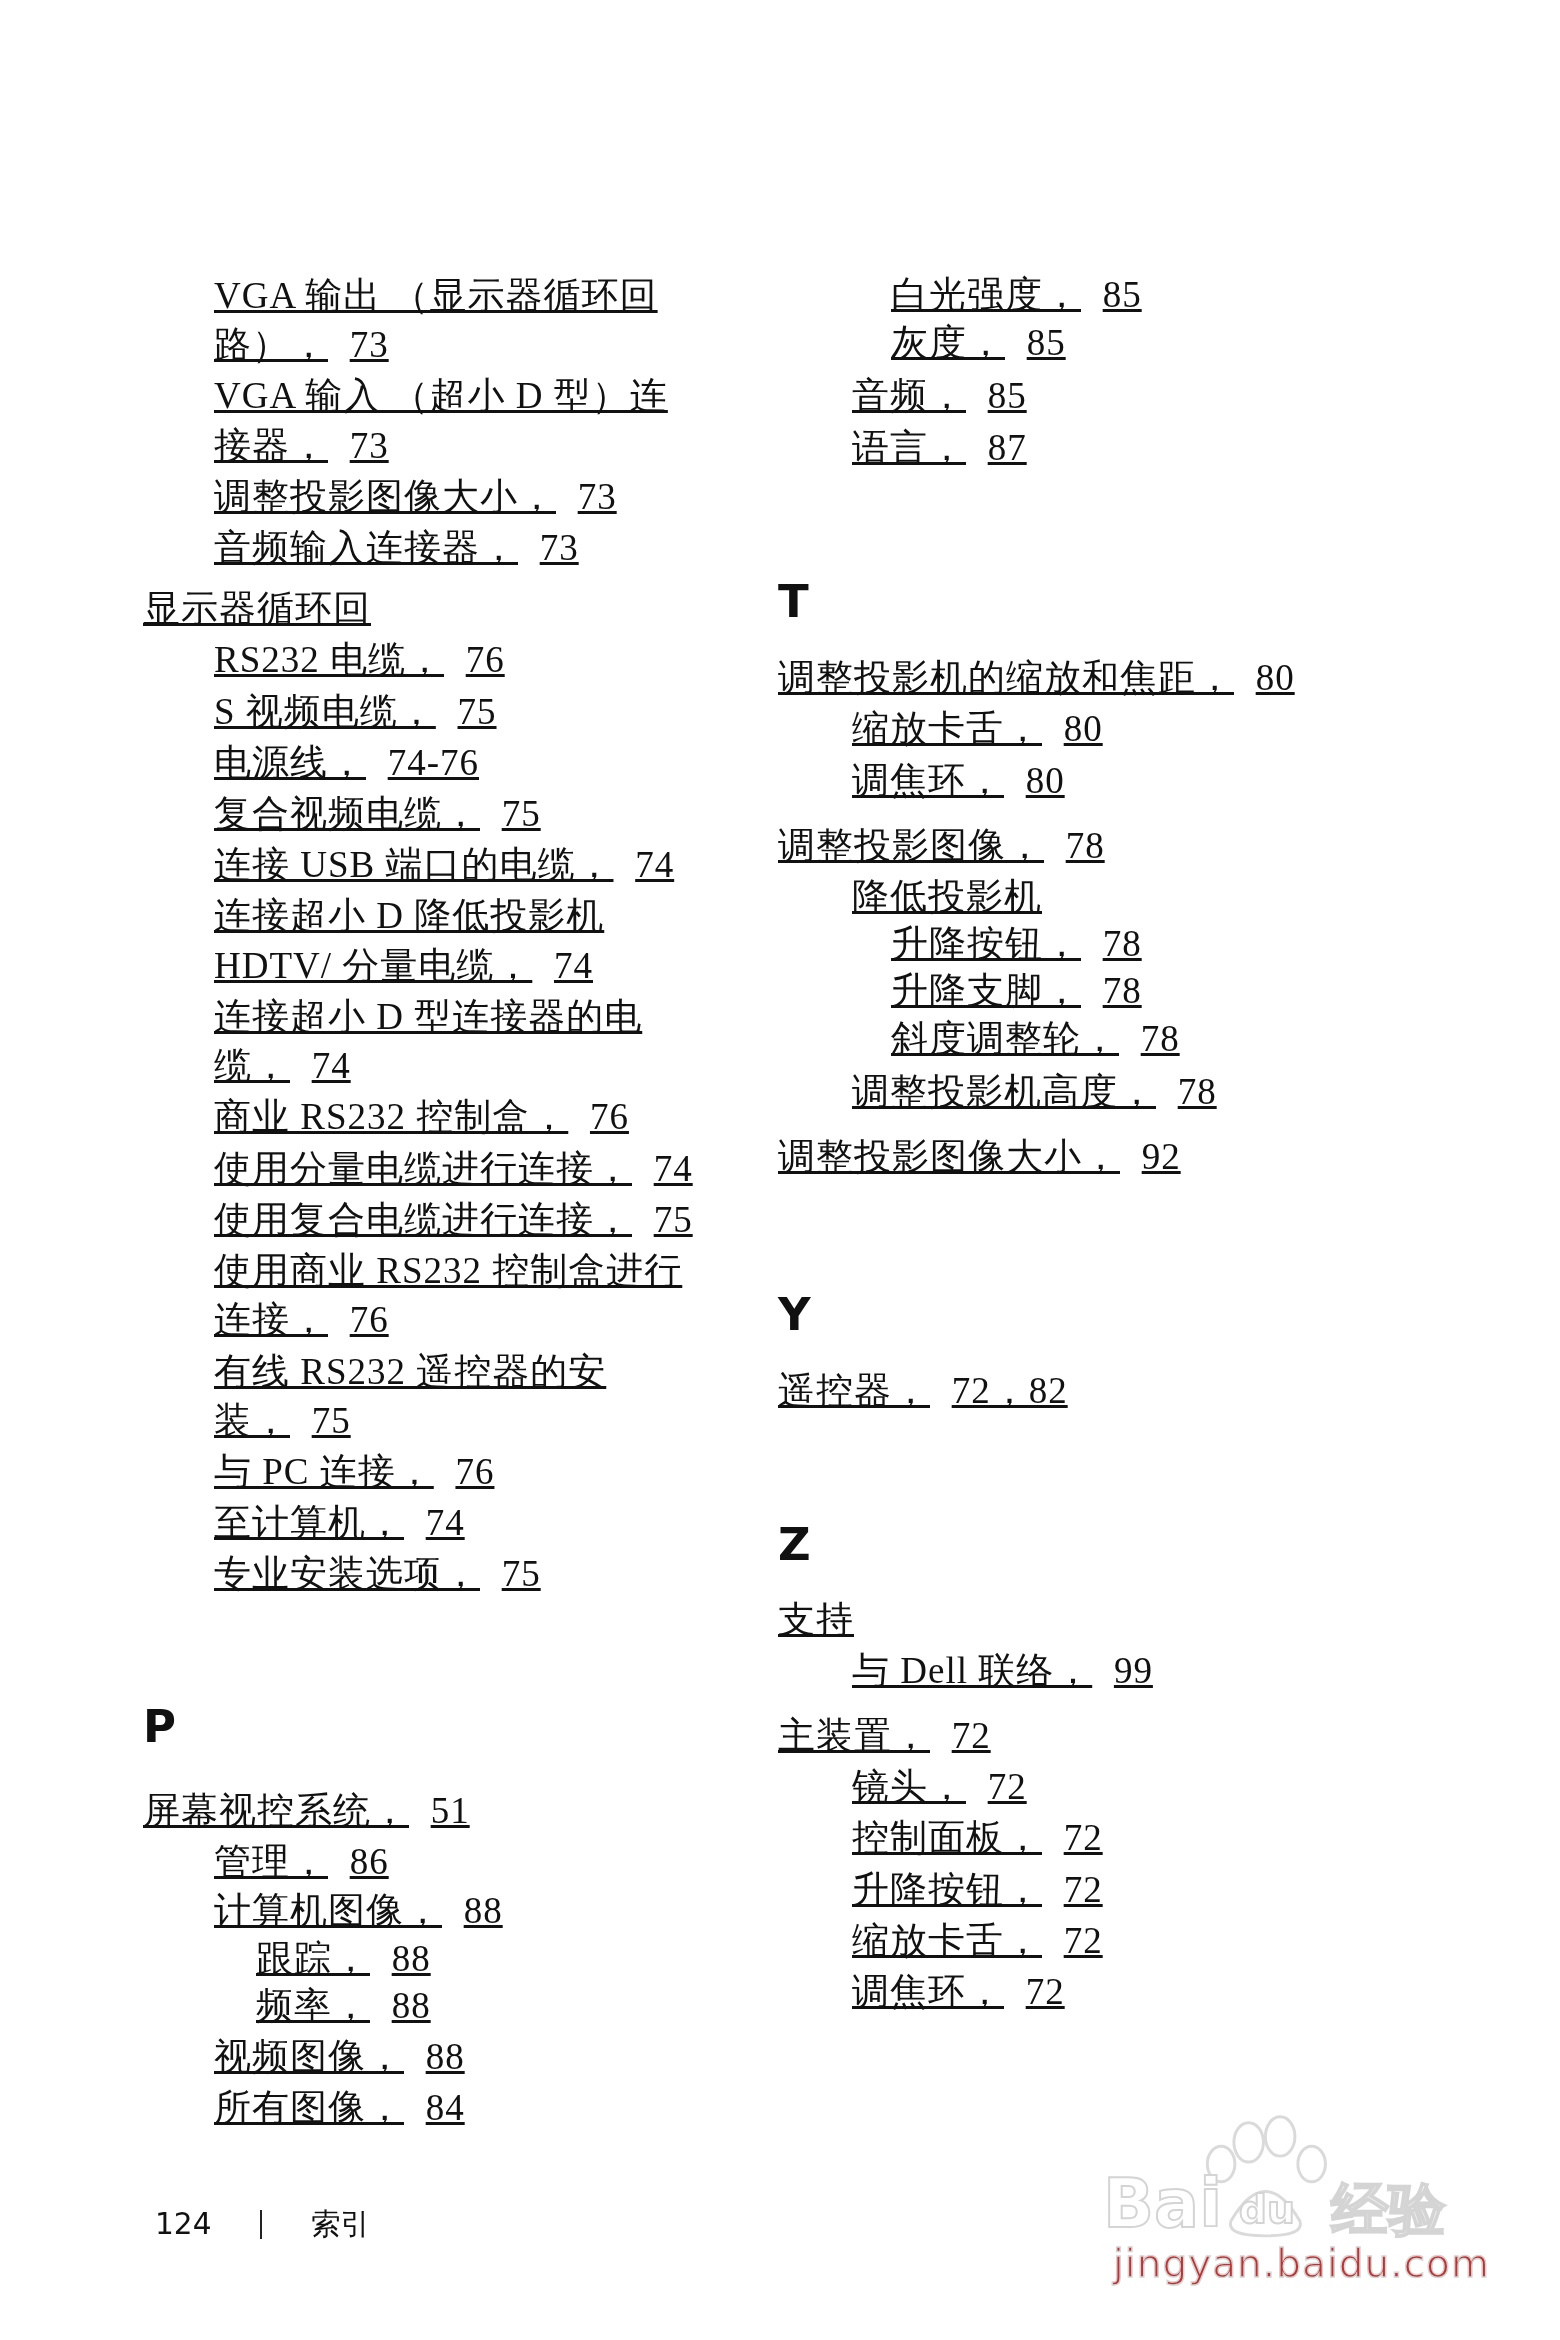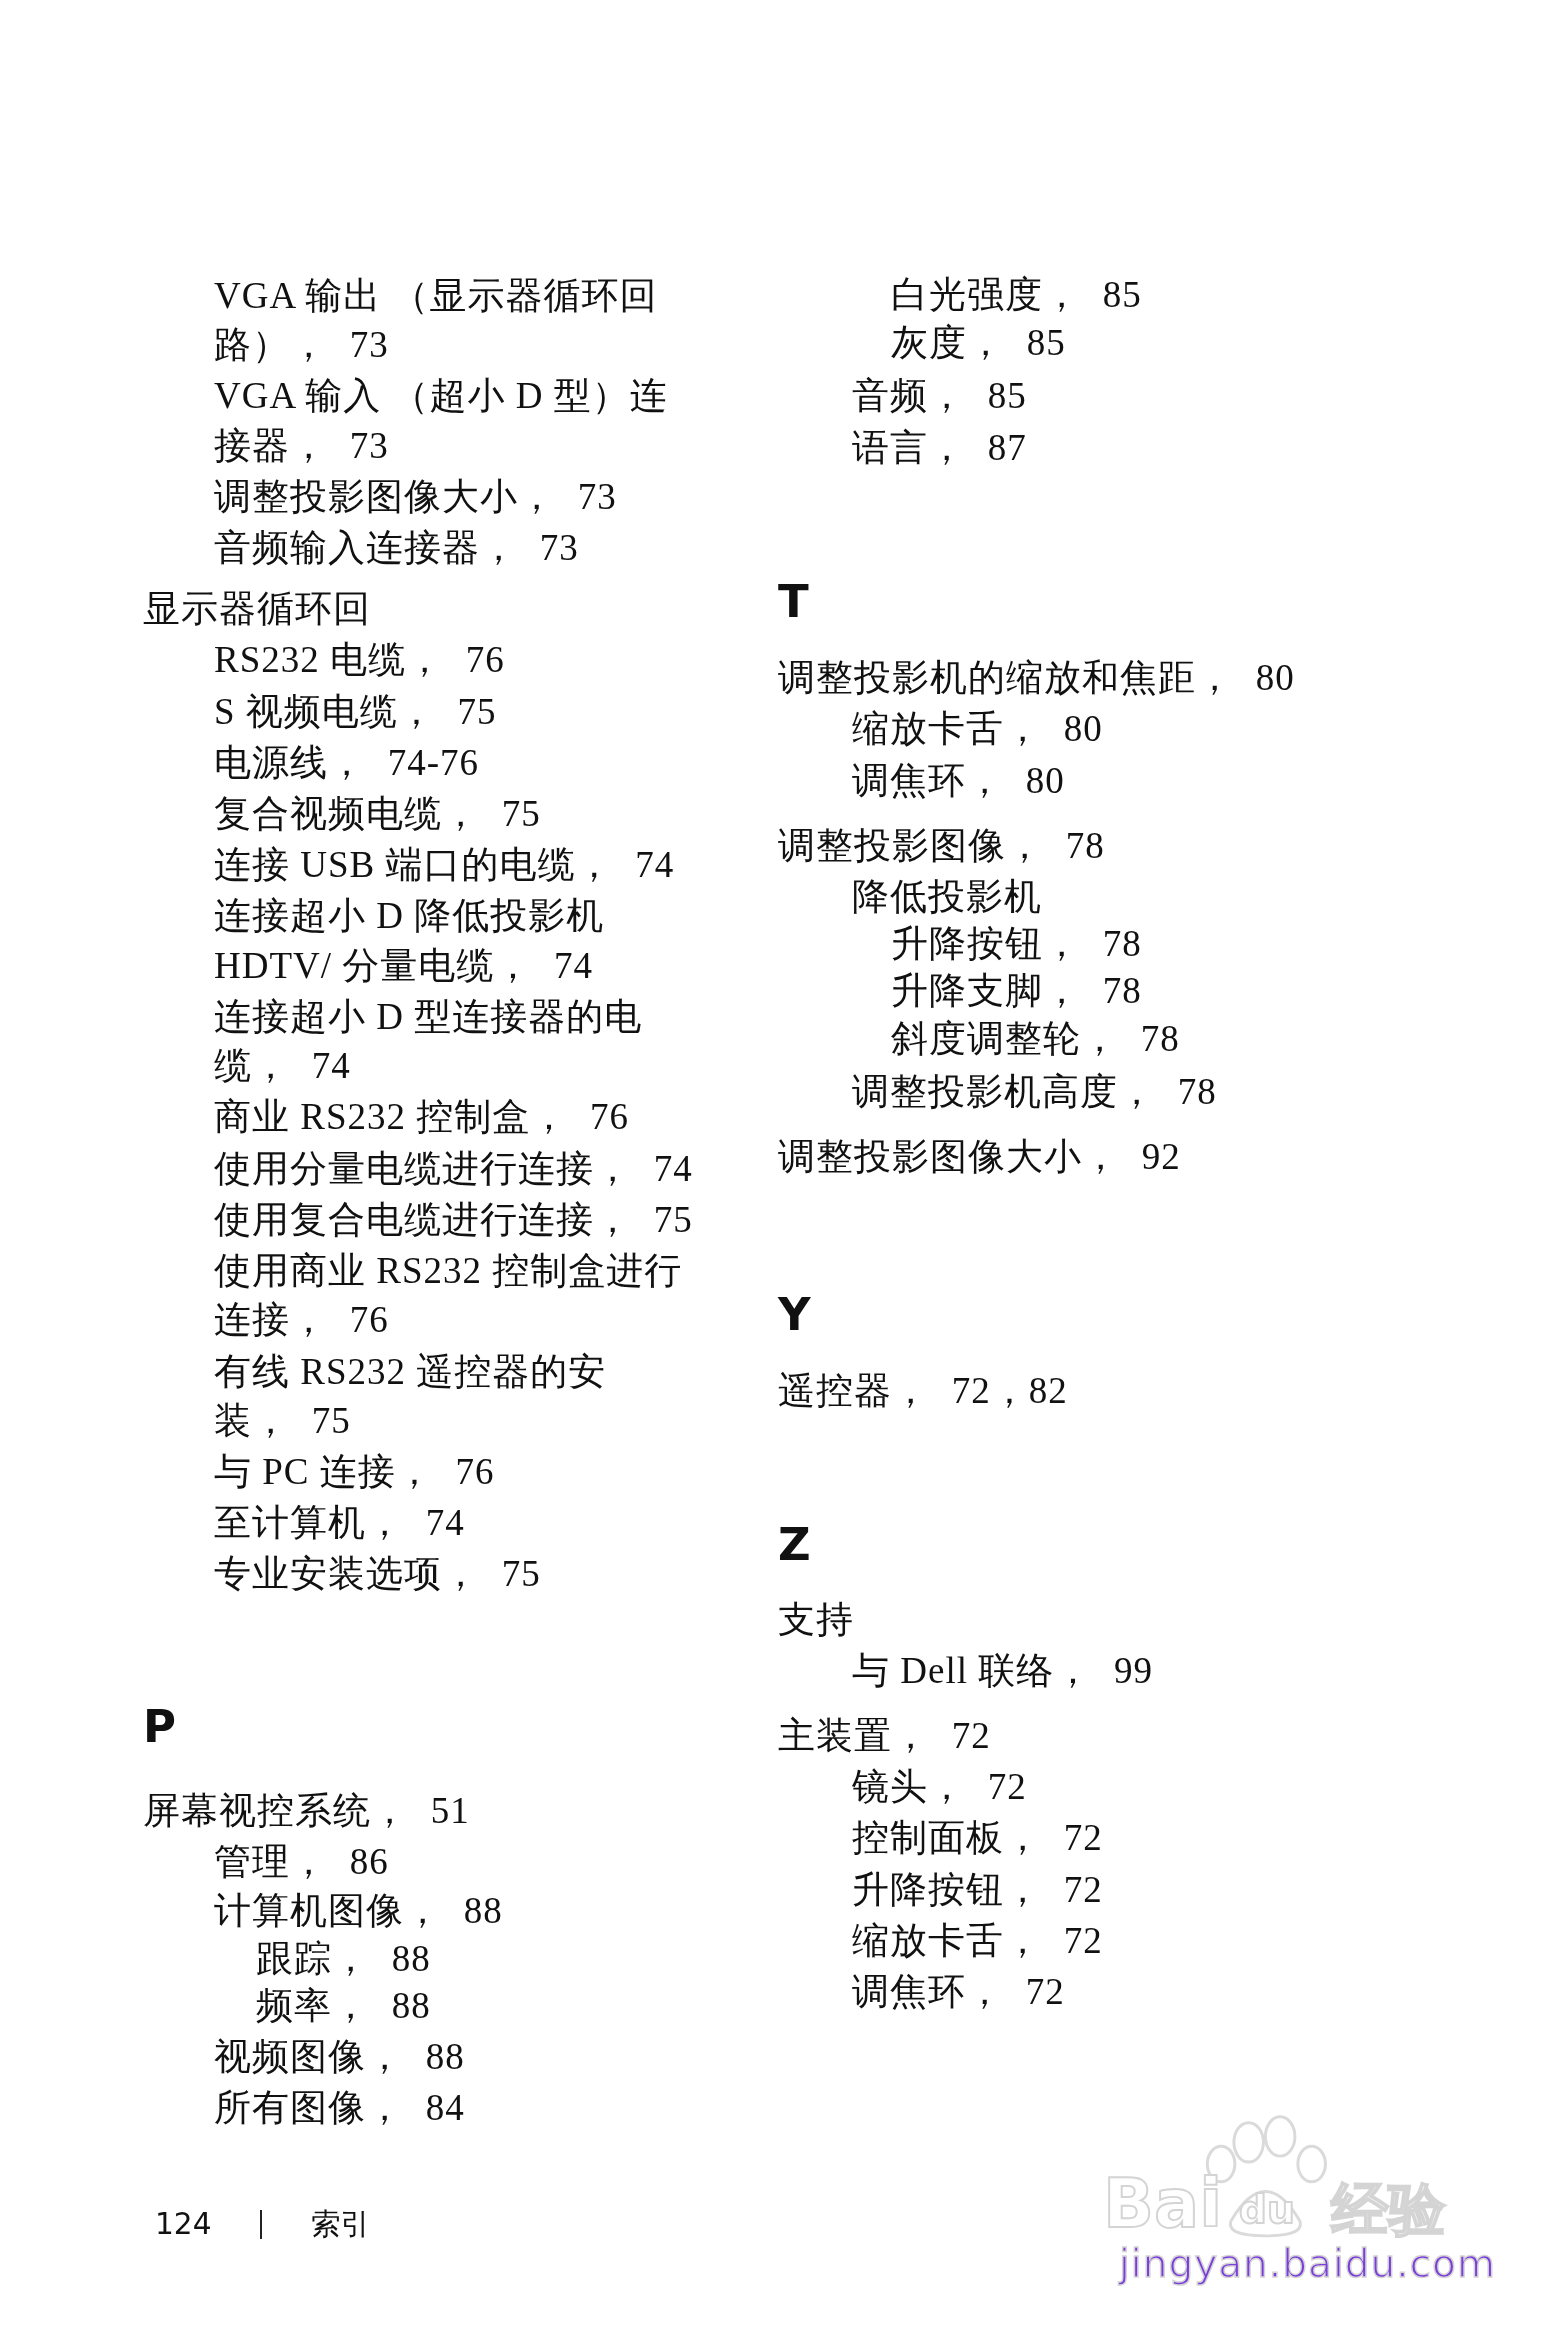--- a/index.html
+++ b/index.html
@@ -14,20 +14,21 @@
       overflow: hidden;
       color: #111111;
       font-family: "Liberation Serif", "DejaVu Serif", serif;
     }
     .line {
       position: absolute;
       white-space: nowrap;
       font-size: 37px;
       line-height: 43px;
       letter-spacing: 1px;
+      text-decoration: underline;
     }
     .num {
       margin-left: 21.7px;
     }
     .letter {
       position: absolute;
       font-family: "DejaVu Sans", "Liberation Sans", sans-serif;
       font-weight: bold;
       font-size: 45px;
       line-height: 49px;
@@ -148,15 +149,15 @@
       <ellipse cx="148" cy="40" rx="15" ry="20"></ellipse>
       <ellipse cx="180" cy="34" rx="15" ry="20"></ellipse>
       <ellipse cx="120" cy="62" rx="14" ry="18"></ellipse>
       <ellipse cx="212" cy="62" rx="14" ry="18"></ellipse>
       <path d="M130 120 Q165 60 200 120 Q205 135 165 135 Q125 135 130 120 Z"></path>
     </g>
     <text x="0" y="126" font-family="DejaVu Sans, sans-serif" font-size="68" font-weight="bold" fill="#ffffff" stroke="#d0d0d0" stroke-width="2">Bai</text>
     <text x="138" y="122" font-family="DejaVu Sans, sans-serif" font-size="40" font-weight="bold" fill="#ffffff" stroke="#d0d0d0" stroke-width="2">du</text>
     <text x="232" y="128" font-family="DejaVu Sans, sans-serif" font-size="58" font-weight="bold" fill="#ffffff" stroke="#d0d0d0" stroke-width="2">经验</text>
   </svg>
-  <div style="position:absolute;left:16px;top:138px;font-family:'DejaVu Sans',sans-serif;font-size:39px;color:#6d28d9;-webkit-text-stroke:1.5px #d0d0d0;letter-spacing:1px;">jingyan.baidu.com</div>
+  <div style="position:absolute;left:10px;top:138px;font-family:'DejaVu Sans',sans-serif;font-size:39px;color:#b91c1c;-webkit-text-stroke:1.5px #d0d0d0;letter-spacing:1px;">jingyan.baidu.com</div>
 </div>
 
 
 </body></html>

